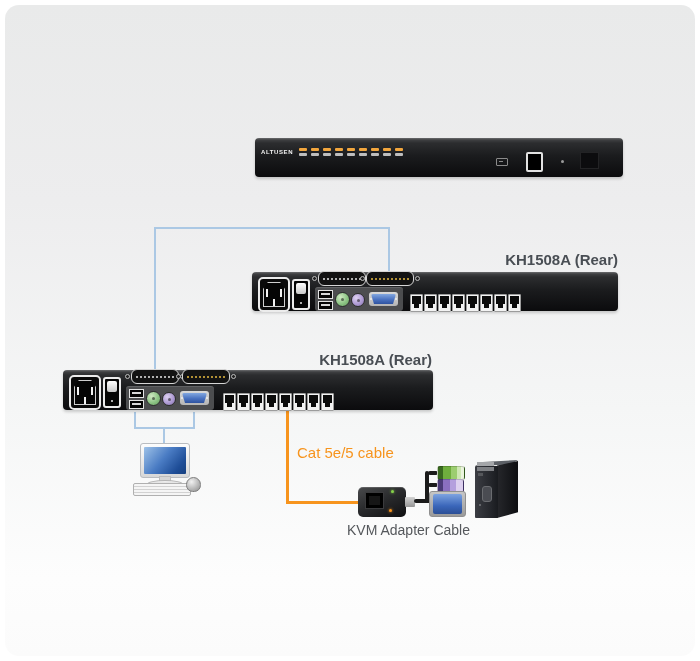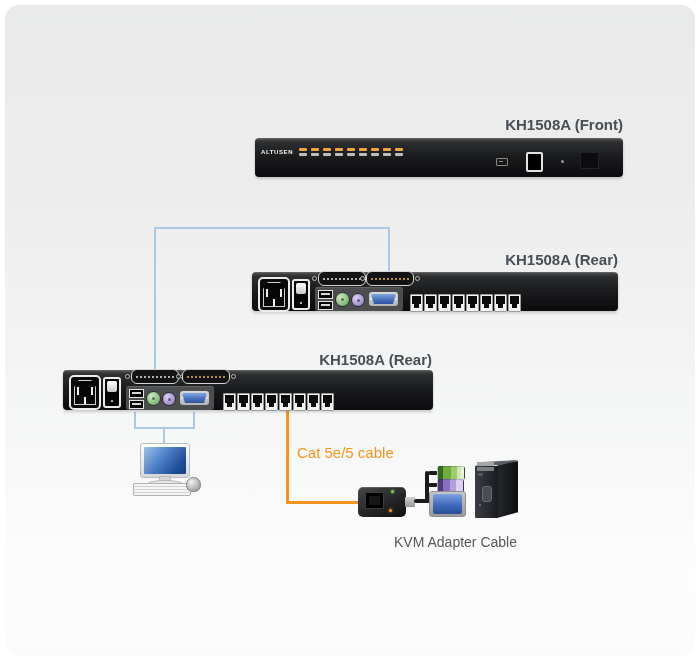--- a/index.html
+++ b/index.html
@@ -15,21 +15,21 @@
   .front-device{left:255px;top:138px;width:368px;height:39px;}
   .mid-device{left:252px;top:272px;width:366px;height:39px;}
   .bot-device{left:63px;top:370px;width:370px;height:40px;}
 
   
   .dev-label{position:absolute;font-size:15px;font-weight:700;color:var(--label-gray,#494e54);text-align:right;width:200px;}
   .label-front{left:423px;top:116px;}
   .label-mid{left:418px;top:251px;}
   .label-bot{left:232px;top:351px;}
   .cable-label{position:absolute;left:297px;top:444px;font-size:15px;color:var(--cable-orange,#f7941d);}
-  .adapter-label{position:absolute;left:347px;top:522px;width:170px;text-align:right;font-size:14px;color:#55585c;margin-top:12px;}
+  .adapter-label{position:absolute;left:347px;top:522px;width:170px;text-align:left;font-size:14px;color:#55585c;}
 
   
   .cable{position:absolute;background:var(--cable-blue,#abc8e4);}
   .cable.orange{background:var(--cable-orange,#f7941d);}
 
   
   .brand{position:absolute;left:6px;top:11px;font-size:6px;font-weight:700;color:#f2f2f2;letter-spacing:.6px;}
   .led-strip{position:absolute;left:44px;top:10px;display:flex;gap:4px;}
   .led{display:flex;flex-direction:column;gap:2px;}
   .led i{display:block;width:8px;height:3px;border-radius:1px;}
@@ -136,21 +136,20 @@
   <div class="cable" style="left:388px;top:227px;width:2px;height:50px;"></div>
 
   <div class="cable" style="left:134px;top:412px;width:2px;height:17px;"></div>
   <div class="cable" style="left:193px;top:412px;width:2px;height:17px;"></div>
   <div class="cable" style="left:134px;top:427px;width:61px;height:2px;"></div>
   <div class="cable" style="left:163px;top:427px;width:2px;height:17px;"></div>
 
   <div class="cable orange" style="left:286px;top:399px;width:3px;height:105px;"></div>
   <div class="cable orange" style="left:286px;top:501px;width:72px;height:3px;"></div>
 
-  <div class="dev-label label-front">KH1508A (Front)</div>
   <div class="dev-label label-mid">KH1508A (Rear)</div>
   <div class="dev-label label-bot">KH1508A (Rear)</div>
   <div class="cable-label">Cat 5e/5 cable</div>
   <div class="adapter-label">KVM Adapter Cable</div>
 
   <div class="device front-device">
     <div class="brand">ALTUSEN</div>
     <div class="led-strip">
         <div class="led">
           <i class="led-top"></i>

